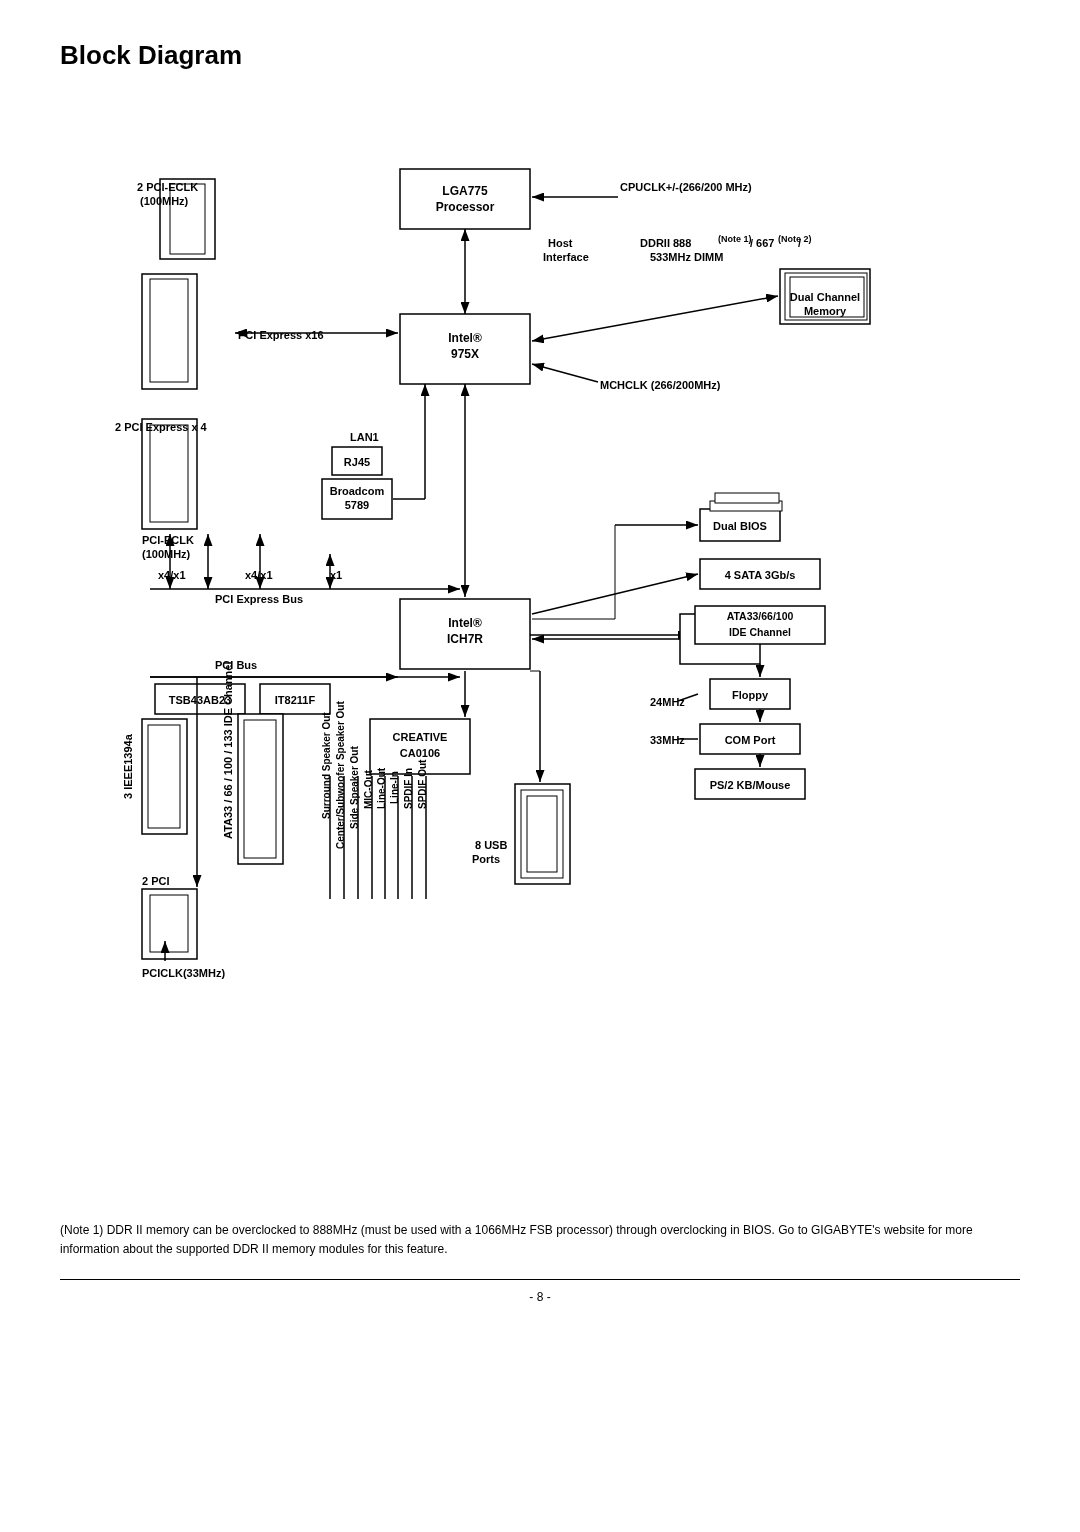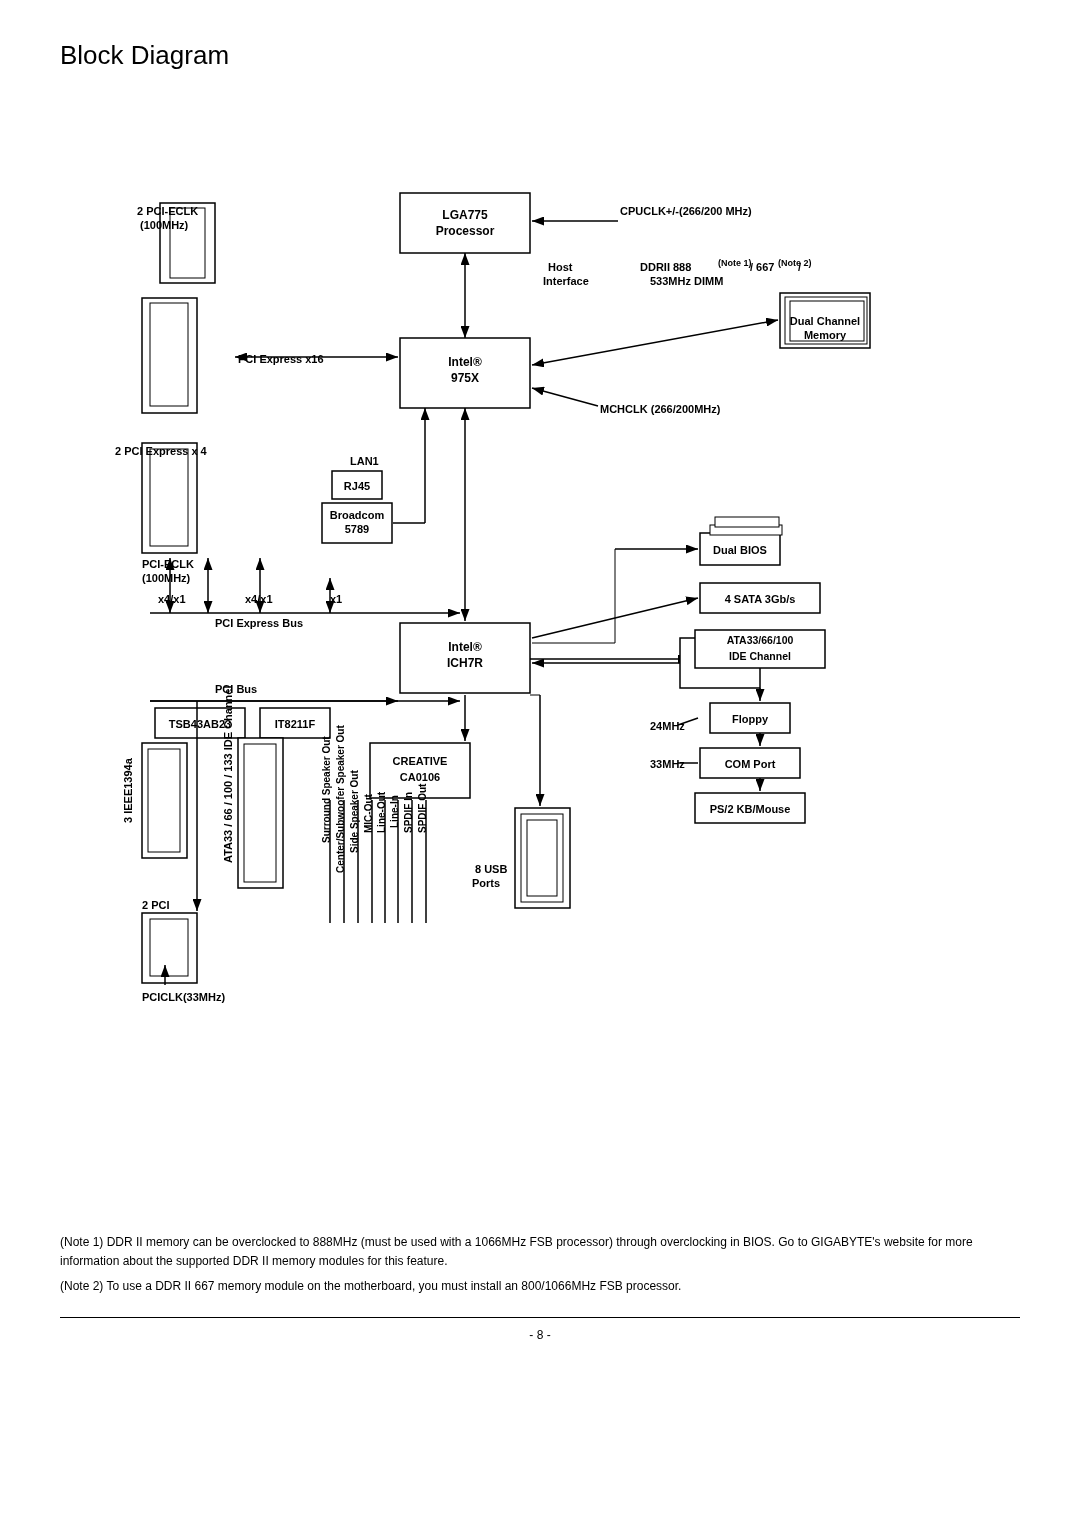--- a/index.html
+++ b/index.html
@@ -7,32 +7,32 @@
       width: 1080px;
       min-height: 1532px;
       background: #fff;
       font-family: Arial, sans-serif;
       font-size: 13px;
       color: #000;
       padding: 40px 60px;
     }
     h1 {
       font-size: 26px;
-      font-weight: normal;
-      margin-bottom: 32px;
+      font-weight: bold;
+      margin-bottom: 8px;
     }
     .diagram-container {
       position: relative;
       width: 960px;
       height: 1100px;
       border: none;
       font-weight: bold;
     }
     .notes-section {
-      margin-top: 30px;
+      margin-top: 42px;
       font-size: 12px;
       line-height: 1.6;
     }
     .page-num {
       text-align: center;
       margin-top: 20px;
       font-size: 12px;
       border-top: 1px solid #000;
       padding-top: 10px;
     }
@@ -262,16 +262,15 @@
     <line x1="137" y1="598" x2="137" y2="808" stroke="black" stroke-width="1.5" marker-end="url(#arrowhead)"></line>
 
     <line x1="110" y1="882" x2="110" y2="882" stroke="black" stroke-width="1.5"></line>
     <line x1="105" y1="882" x2="105" y2="862" stroke="black" stroke-width="1.5" marker-end="url(#arrowhead)"></line>
 
   </svg>
 </div>
 
 <div class="notes-section">
   <p>(Note 1) DDR II memory can be overclocked to 888MHz (must be used with a 1066MHz FSB processor) through overclocking in BIOS. Go to GIGABYTE's website for more information about the supported DDR II memory modules for this feature.</p>
-  <p style="margin-top:6px;">(Note 2) To use a DDR II 667 memory module on the motherboard, you must install an 800/1066MHz FSB processor.</p>
 </div>
 
 <div class="page-num">- 8 -</div>
 
 </body></html>

